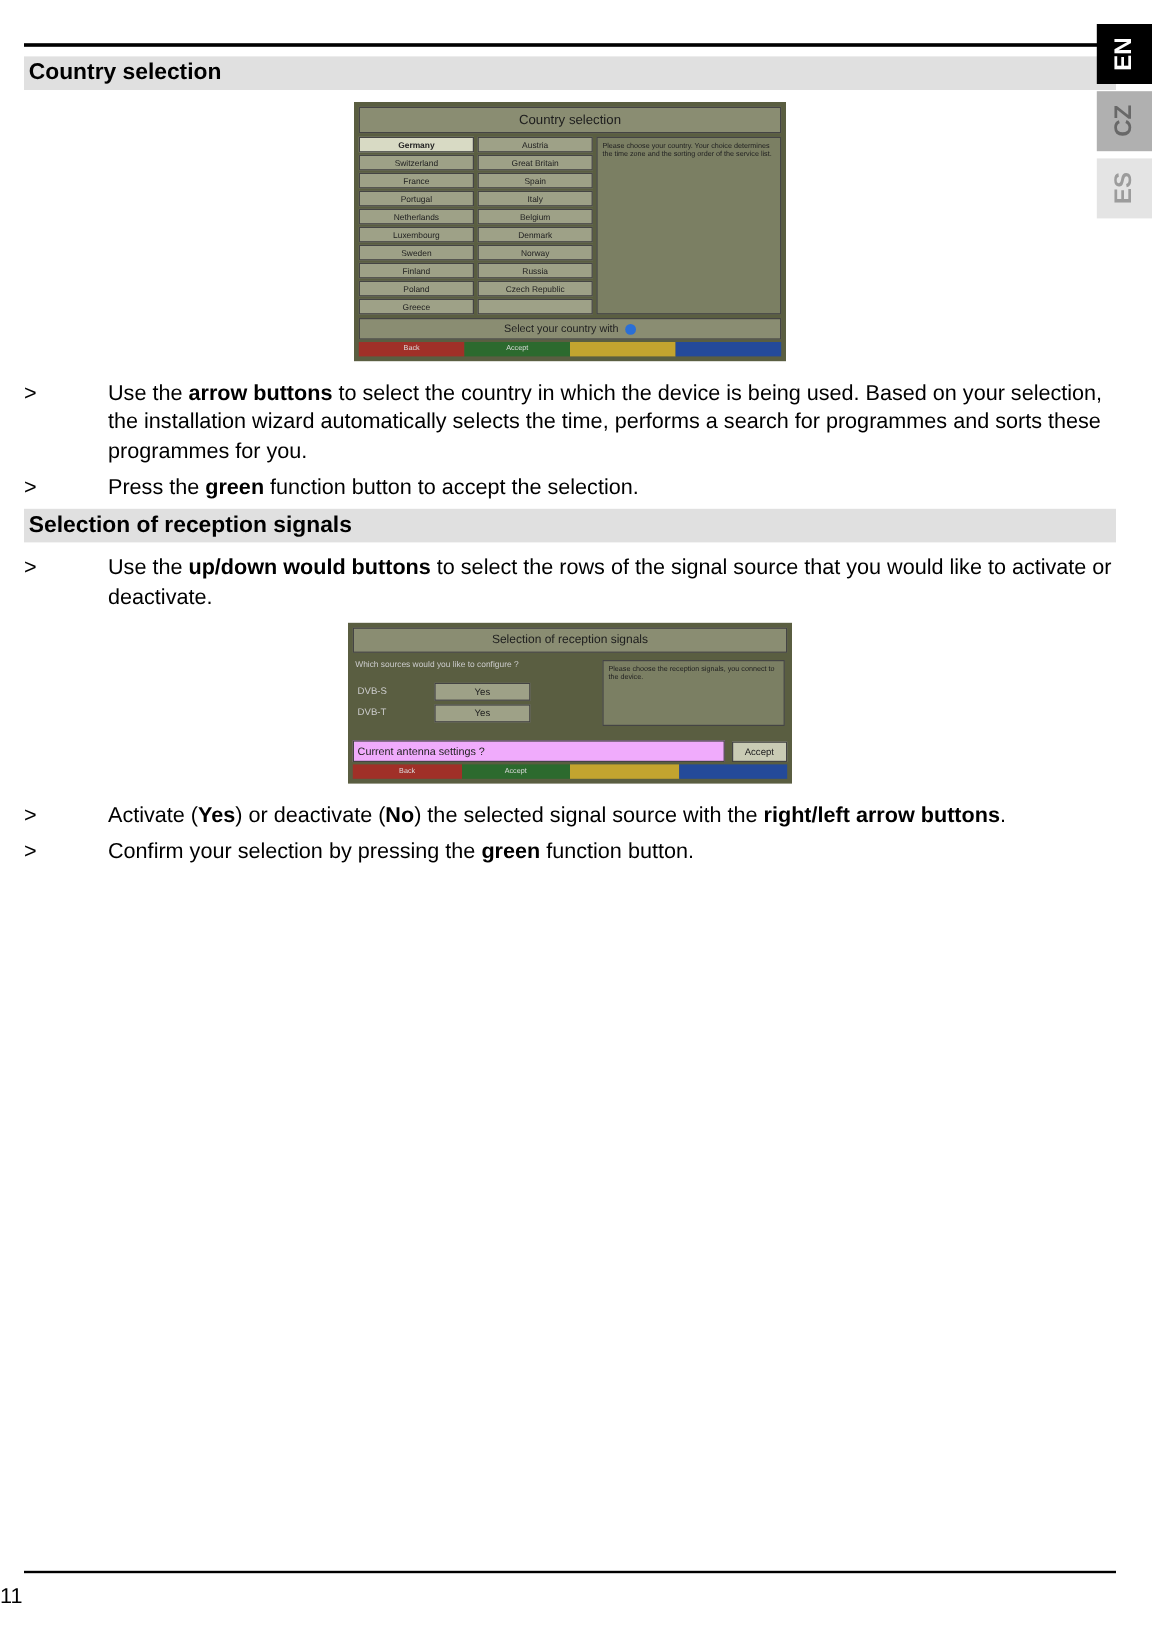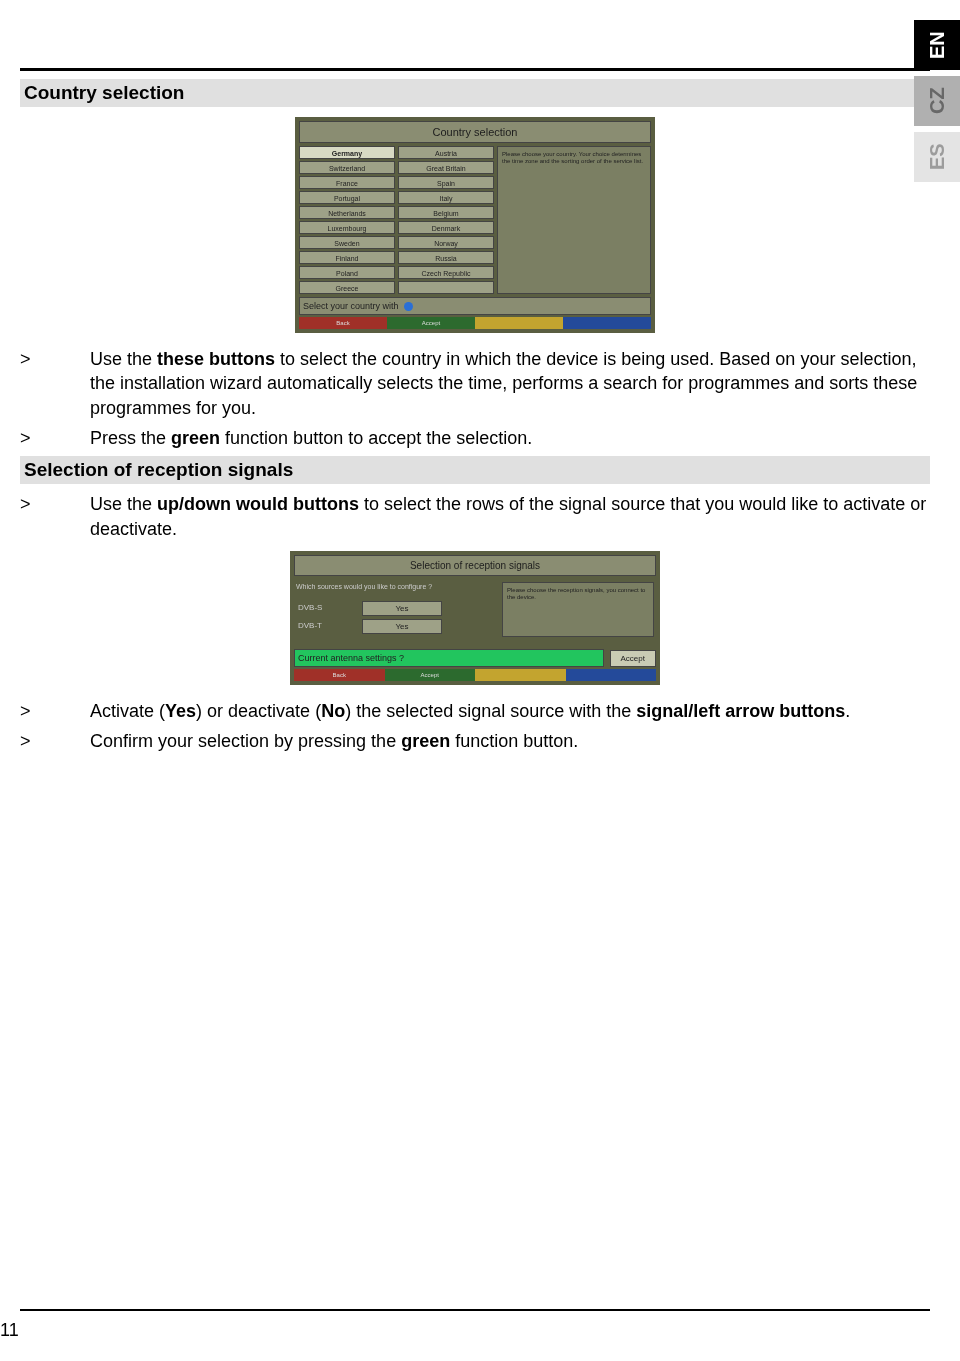--- a/index.html
+++ b/index.html
@@ -6,21 +6,20 @@
   body {
     font-family: Arial, Helvetica, sans-serif;
     width: 960px;
     height: 1361px;
     position: relative;
     background: #fff;
     color: #000;
   }
   .page {
     padding: 20px 30px 20px 20px;
-    margin-top: 32px;
   }
   .top-rule {
     height: 3px;
     background: #000;
     margin: 16px 0 8px 0;
   }
   .section-head {
     background: #e0e0e0;
     font-weight: bold;
     font-size: 19px;
@@ -109,20 +108,21 @@
     color: #222;
     background: #7b7f63;
     padding: 4px;
     border: 1px solid #444;
     line-height: 1.2;
   }
   .shot1 .footer {
     margin-top: 3px;
     background: #8a8d72;
     color: #222;
+    text-align: center;
     font-size: 9px;
     padding: 3px;
     border: 1px solid #444;
   }
   .shot1 .footer .bluedot {
     display:inline-block;width:9px;height:9px;border-radius:50%;background:#2a6fd6;vertical-align:middle;margin-left:3px;
   }
   .colorbar {
     display: flex;
     height: 12px;
@@ -150,21 +150,21 @@
   .shot2 .q {
     color:#ccc;font-size:7px;margin-bottom:10px;line-height:1.3;
   }
   .shot2 .row { display:flex;gap:6px;margin-bottom:3px; }
   .shot2 .lab { flex:0 0 60px;color:#ccc;font-size:8px;padding:2px; }
   .shot2 .val { flex:0 0 80px;background:#9ea187;color:#222;font-size:8px;text-align:center;padding:2px;border:1px solid #444; }
   .shot2 .hint { flex:1;font-size:6px;color:#222;background:#7b7f63;padding:4px;border:1px solid #444;line-height:1.2; }
   .shot2 .footer2 {
     margin-top:10px;display:flex;align-items:center;gap:6px;
   }
-  .shot2 .ftxt{flex:1;background:#22c55e;color:#222;font-size:9px;padding:3px;border:1px solid #444;}
+  .shot2 .ftxt{flex:1;background:#f0abfc;color:#222;font-size:9px;padding:3px;border:1px solid #444;}
   .shot2 .accept{background:#c9cbb4;color:#222;font-size:8px;padding:3px 10px;border:1px solid #444;}
 
   .bottom-rule {
     position: absolute;
     bottom: 50px;
     left: 20px;
     right: 30px;
     height: 2px;
     background: #000;
   }
@@ -227,21 +227,21 @@
       <div class="cb-red">Back</div>
       <div class="cb-green">Accept</div>
       <div class="cb-yellow"></div>
       <div class="cb-blue"></div>
     </div>
   </div>
 
   <div id="bullets1-container">
       <div class="bullet-row">
         <div class="bullet-gutter">&gt;</div>
-        <div class="bullet-text">Use the <b>these buttons</b> to select the country in which the device is being used. Based on your selection, the installation wizard automatically selects the time, performs a search for programmes and sorts these programmes for you.</div>
+        <div class="bullet-text">Use the <b>arrow buttons</b> to select the country in which the device is being used. Based on your selection, the installation wizard automatically selects the time, performs a search for programmes and sorts these programmes for you.</div>
       </div>
       <div class="bullet-row">
         <div class="bullet-gutter">&gt;</div>
         <div class="bullet-text">Press the <b>green</b> function button to accept the selection.</div>
       </div>
     </div>
 
   <div class="section-head">Selection of reception signals</div>
 
   <div id="bullets2-container">
@@ -275,21 +275,21 @@
       <div class="cb-red">Back</div>
       <div class="cb-green">Accept</div>
       <div class="cb-yellow"></div>
       <div class="cb-blue"></div>
     </div>
   </div>
 
   <div id="bullets3-container">
       <div class="bullet-row">
         <div class="bullet-gutter">&gt;</div>
-        <div class="bullet-text">Activate (<b>Yes</b>) or deactivate (<b>No</b>) the selected signal source with the <b>signal/left arrow buttons</b>.</div>
+        <div class="bullet-text">Activate (<b>Yes</b>) or deactivate (<b>No</b>) the selected signal source with the <b>right/left arrow buttons</b>.</div>
       </div>
       <div class="bullet-row">
         <div class="bullet-gutter">&gt;</div>
         <div class="bullet-text">Confirm your selection by pressing the <b>green</b> function button.</div>
       </div>
     </div>
 
 </div>
 
 <div class="bottom-rule"></div>

